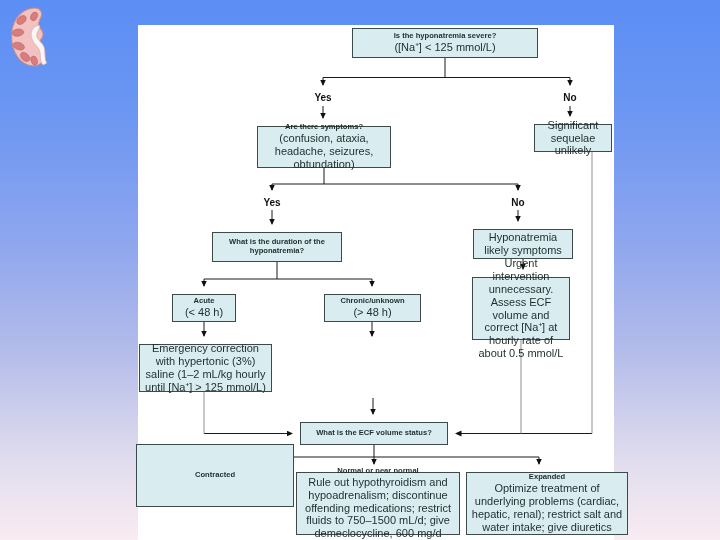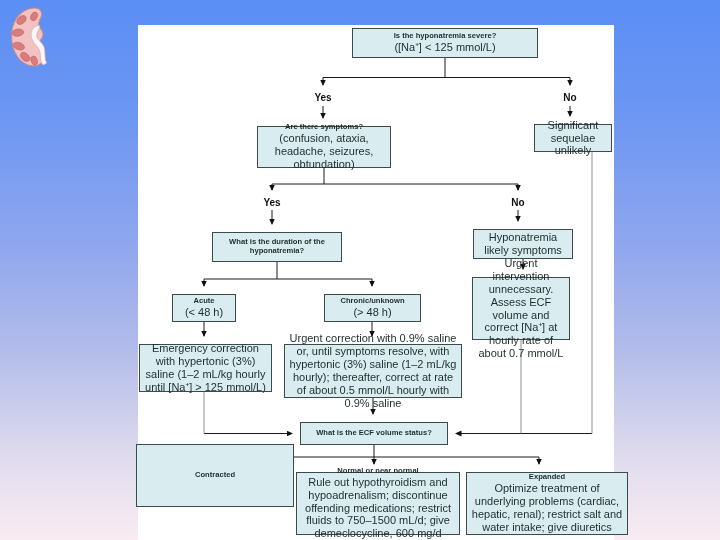--- a/index.html
+++ b/index.html
@@ -98,40 +98,37 @@
 
   <div class="node" style="left:212px;top:232px;width:130px;height:30px">
     <div class="t">What is the duration of the hyponatremia?</div>
   </div>
 
   <div class="node" style="left:473px;top:229px;width:100px;height:30px">
     <div class="s">Hyponatremia likely symptoms</div>
   </div>
 
   <div class="node" style="left:472px;top:277px;width:98px;height:63px">
-    <div class="s">Urgent intervention unnecessary. Assess ECF volume and correct [Na⁺] at hourly rate of about 0.7 mmol/L</div>
+    <div class="s">Urgent intervention unnecessary. Assess ECF volume and correct [Na⁺] at hourly rate of about 0.5 mmol/L</div>
   </div>
 
   <div class="node" style="left:172px;top:294px;width:64px;height:28px">
     <div class="t">Acute</div>
     <div class="s">(&lt; 48 h)</div>
   </div>
 
   <div class="node" style="left:324px;top:294px;width:97px;height:28px">
     <div class="t">Chronic/unknown</div>
     <div class="s">(&gt; 48 h)</div>
   </div>
 
   <div class="node" style="left:139px;top:344px;width:133px;height:48px">
     <div class="s">Emergency correction with hypertonic (3%) saline (1–2 mL/kg hourly until [Na⁺] &gt; 125 mmol/L)</div>
   </div>
 
-  <div class="node" style="left:284px;top:344px;width:178px;height:54px">
-    <div class="s">Urgent correction with 0.9% saline or, until symptoms resolve, with hypertonic (3%) saline (1–2 mL/kg hourly); thereafter, correct at rate of about 0.5 mmol/L hourly with 0.9% saline</div>
-  </div>
 
   <div class="node" style="left:300px;top:422px;width:148px;height:23px">
     <div class="t">What is the ECF volume status?</div>
   </div>
 
   <div class="node" style="left:136px;top:444px;width:158px;height:63px">
     <div class="t">Contracted</div>
   </div>
 
   <div class="node" style="left:296px;top:472px;width:164px;height:63px">

